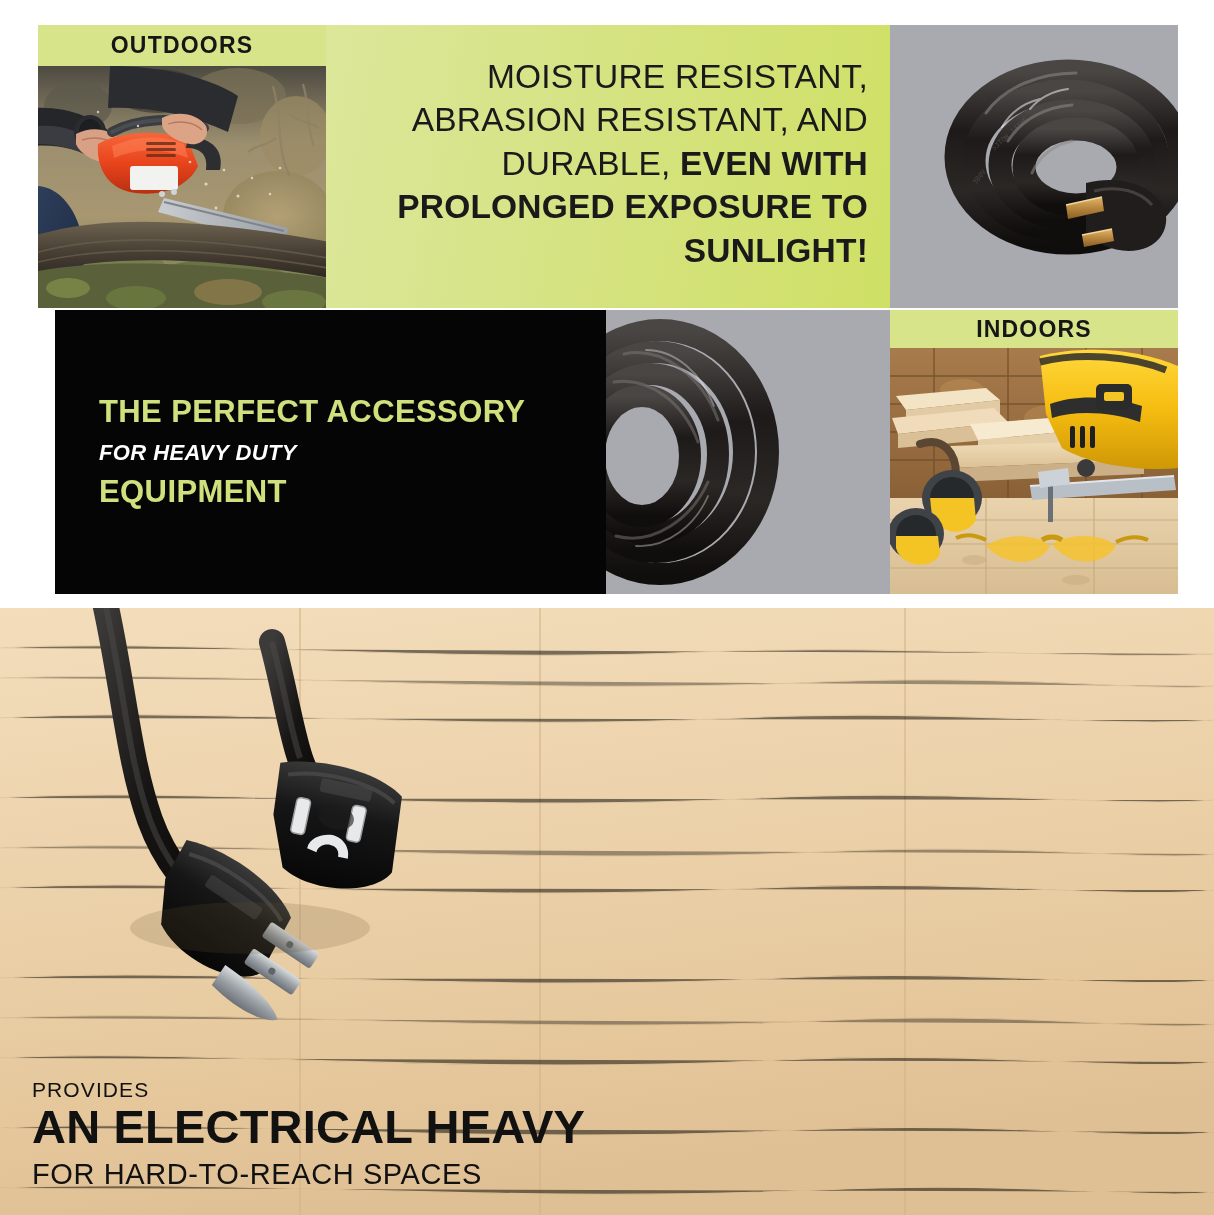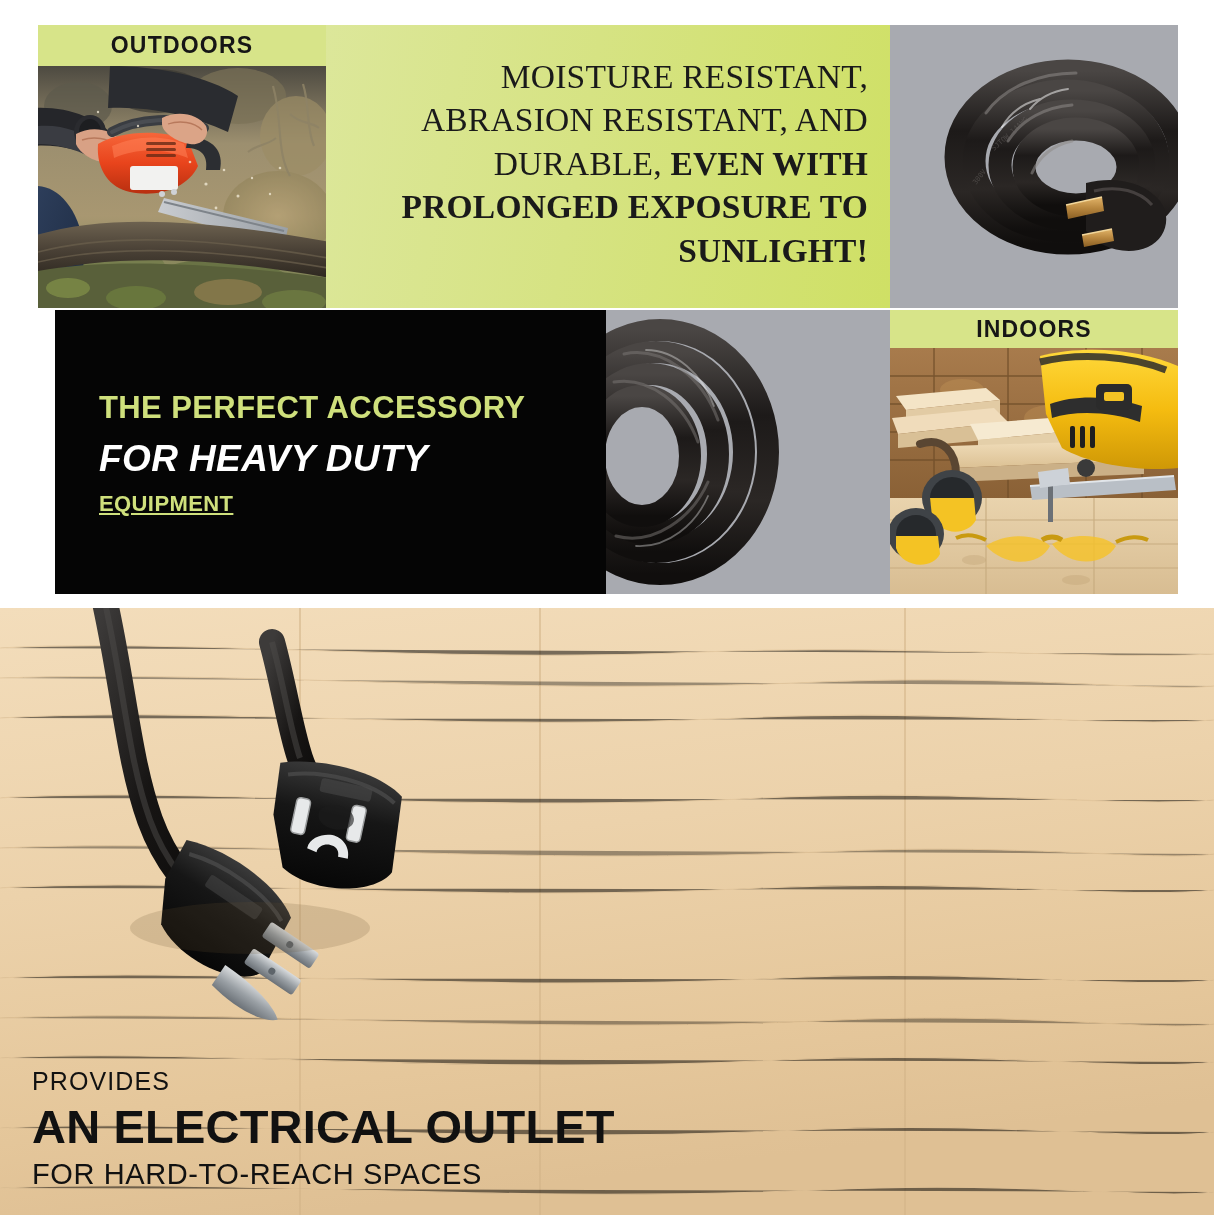--- a/index.html
+++ b/index.html
@@ -26,50 +26,49 @@
   
   .green-panel {
     position:absolute; left:326px; top:25px; width:564px; height:283px;
     background:linear-gradient(100deg,#dce79a 0%,#d6e383 45%,#cfe065 100%);
     display:flex; align-items:center; justify-content:flex-end;
     padding:0 22px 6px 28px;
   }
   .green-panel .headline {
     text-align:right; color:#1a1a1a; font-size:33.5px; line-height:1.30;
     letter-spacing:.2px;
-    font-family:Liberation Serif, serif;
   }
   .green-panel .headline b { font-weight:700; }
 
   
   .cord-top { position:absolute; left:890px; top:25px; width:288px; height:283px; background:#a8aab0; overflow:hidden; }
 
   
   .black-panel {
     position:absolute; left:55px; top:310px; width:566px; height:284px;
     background:#050505;
     display:flex; flex-direction:column; justify-content:center;
     padding-left:44px;
   }
   .black-panel .l1 { color:#cfe07c; font-size:31px; font-weight:700; letter-spacing:.4px; line-height:1.50; }
-  .black-panel .l2 { color:#ffffff; font-size:37px; font-weight:700; font-style:italic; letter-spacing:.4px; line-height:1.50; }
-  .black-panel .l3 { color:#cfe07c; font-size:22px; font-weight:700; letter-spacing:.4px; line-height:1.50;text-decoration:underline; }
+  .black-panel .l2 { color:#ffffff; font-size:22px; font-weight:700; font-style:italic; letter-spacing:.4px; line-height:1.50; }
+  .black-panel .l3 { color:#cfe07c; font-size:31px; font-weight:700; letter-spacing:.4px; line-height:1.50; }
 
   
   .cord-mid { position:absolute; left:606px; top:310px; width:284px; height:284px; background:#a8aab0; overflow:hidden; }
 
   
   .indoors-card { position:absolute; left:890px; top:310px; width:288px; height:300px; overflow:hidden; }
   .indoors-photo { position:absolute; left:0; top:38px; width:100%; height:246px; overflow:hidden; background:#b08b5a; }
 
   
   .hero { position:absolute; left:0; top:608px; width:1214px; height:607px; overflow:hidden; background:#e7cfa8; }
 
   .hero-text { position:absolute; left:32px; bottom:24px; z-index:40; color:#111; }
-  .hero-text .t1 { font-size:25px; letter-spacing:1.1px; font-weight:500; margin-bottom:6px; }
+  .hero-text .t1 { font-size:21px; letter-spacing:1.1px; font-weight:500; }
   .hero-text .t2 { font-size:47px; letter-spacing:.2px; font-weight:700; line-height:1.06; margin-bottom:6px; }
   .hero-text .t3 { font-size:29px; letter-spacing:.6px; font-weight:400; }
 
   
   .scene { position:absolute; inset:0; width:100%; height:100%; display:block; }
 </style>
 </head>
 <body>
 
 <div class="page">
@@ -594,18 +593,18 @@
 
       <g opacity=".18" fill="#6b5232">
         <ellipse cx="420" cy="930" rx="140" ry="22"></ellipse>
         <ellipse cx="940" cy="1120" rx="220" ry="32"></ellipse>
         <ellipse cx="250" cy="320" rx="120" ry="26"></ellipse>
       </g>
     </svg>
 
     <div class="hero-text">
       <div class="t1">PROVIDES</div>
-      <div class="t2">AN ELECTRICAL OUTLET</div>
+      <div class="t2">AN ELECTRICAL HEAVY</div>
       <div class="t3">FOR HARD-TO-REACH SPACES</div>
     </div>
   </div>
 
 </div>
 
 </body></html>

